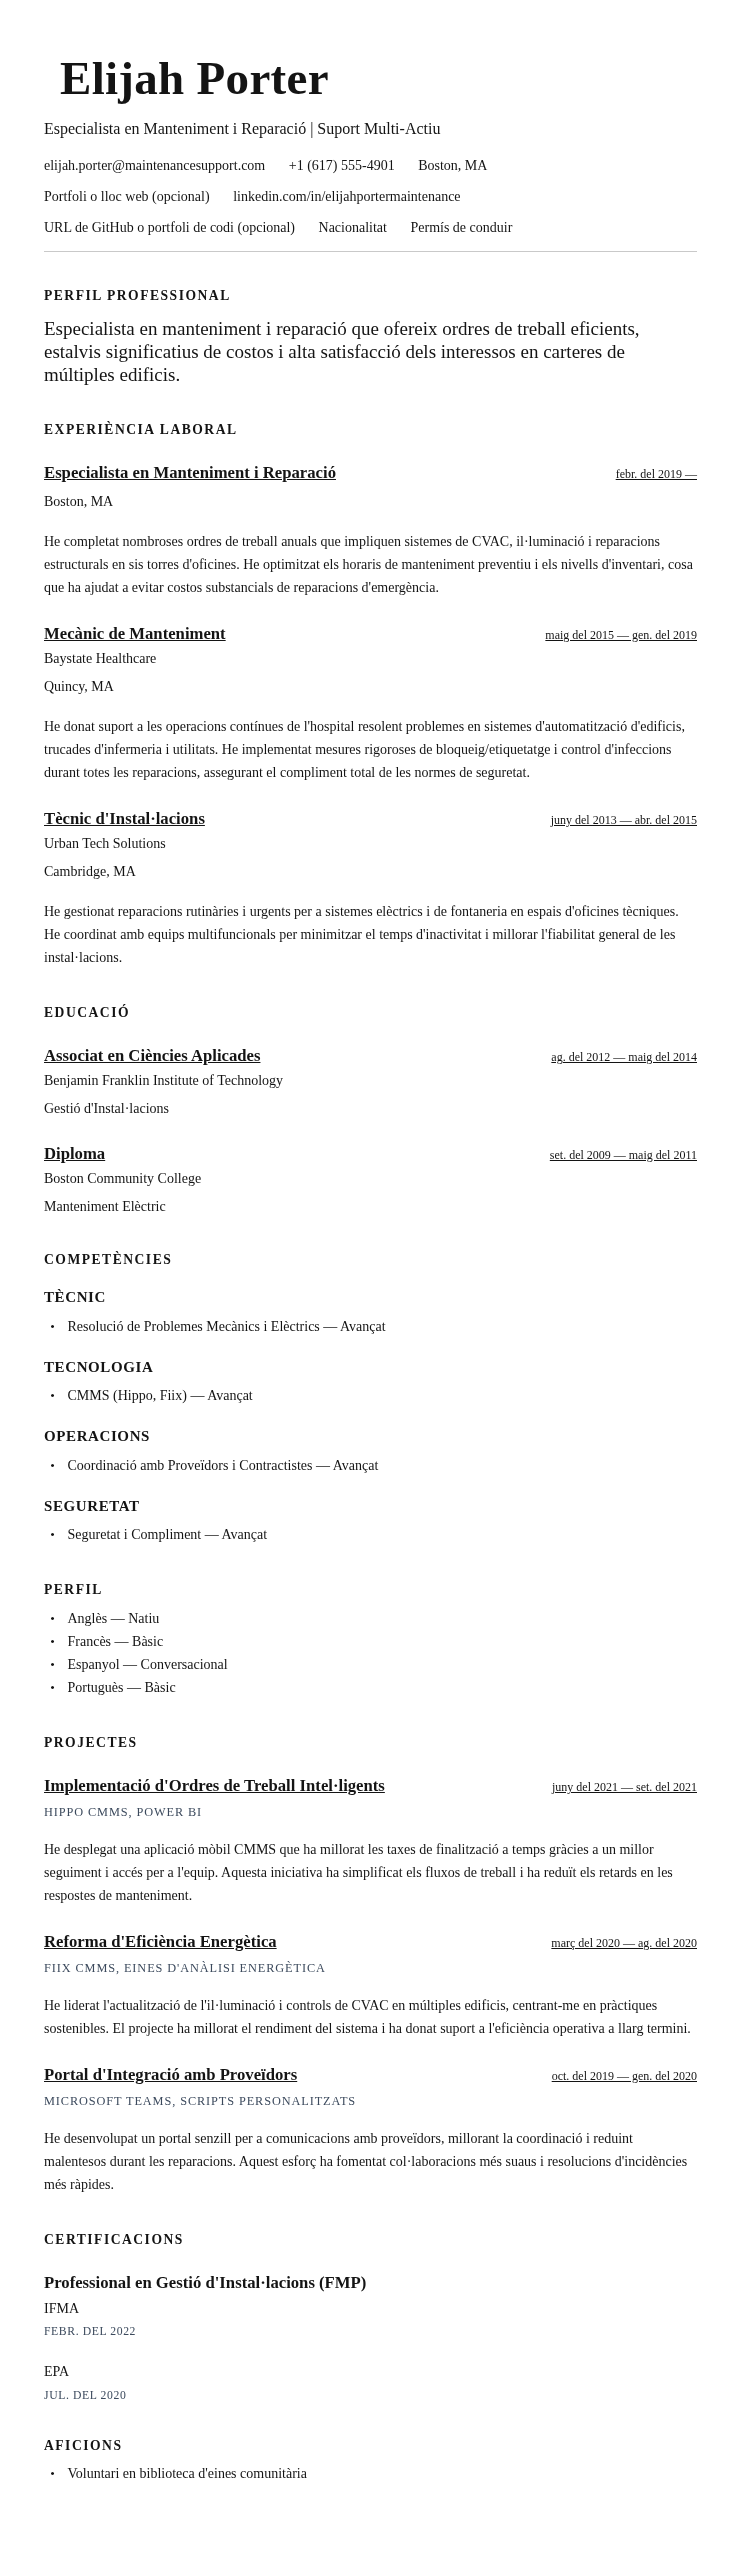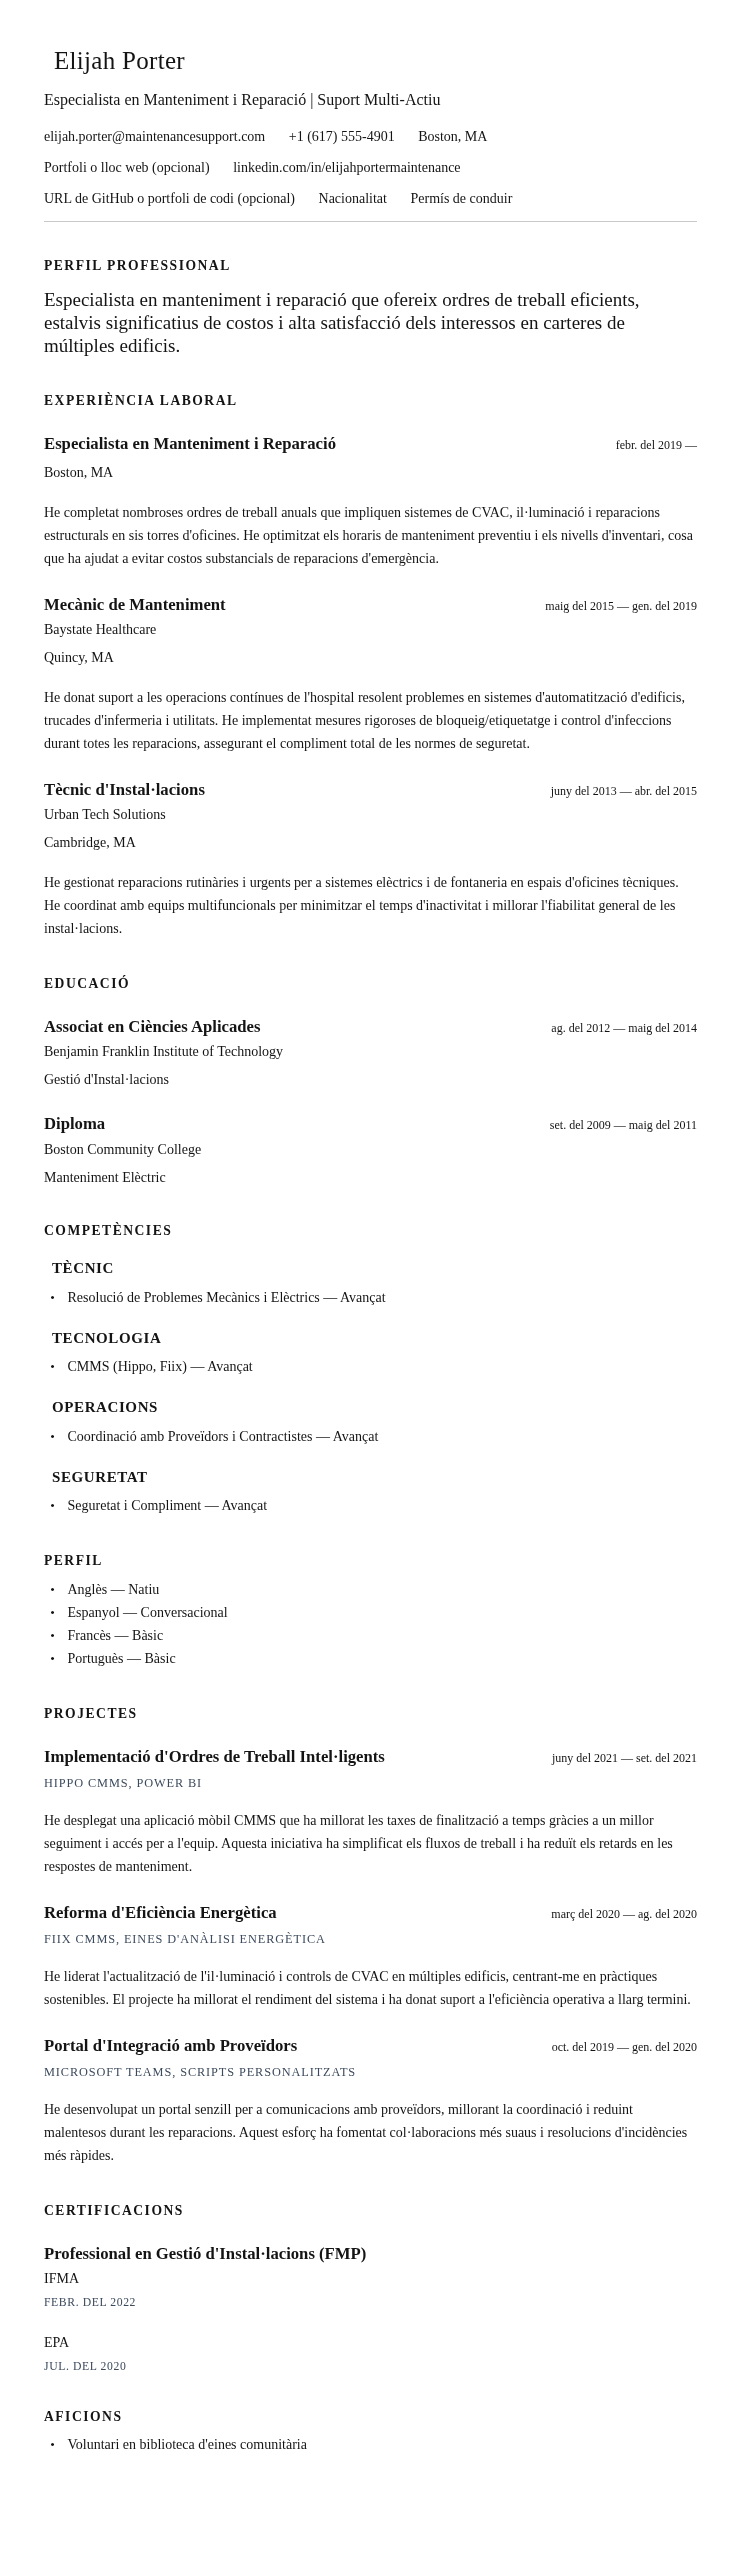--- a/index.html
+++ b/index.html
@@ -13,24 +13,24 @@
     box-sizing: border-box;
     margin: 0 auto;
     padding: 38px 44px 56px 44px;
     background: #ffffff;
     font-family: "Liberation Serif", "DejaVu Serif", serif;
     color: #141414;
   }
 
   
   .name {
-    font-size: 25px;
+    font-size: 47px;
     line-height: 1.05;
-    font-weight: 400;
-    margin: 10px;
+    font-weight: 700;
+    margin: 16px;
     letter-spacing: 0.3px;
   }
   .subtitle {
     margin-top: 16px;
     font-size: 16px;
     line-height: 1.3;
   }
   .contact {
     margin-top: 10px;
     font-size: 14px;
@@ -63,20 +63,21 @@
     max-width: 652px;
   }
 
   
   .entry { margin-top: 25px; }
   .entry-head {
     display: flex;
     justify-content: space-between;
     align-items: baseline;
     gap: 15px;
+    text-decoration: underline;
   }
   .entry-title {
     font-size: 16.7px;
     font-weight: 700;
     margin: 0;
   }
   .entry-date {
     font-size: 12px;
     white-space: nowrap;
     text-align: center;
@@ -109,21 +110,21 @@
     letter-spacing: 0.6px;
     color: #3c4a5d;
   }
 
   
   .skill-group { margin-top: 21px; }
   .skill-label {
     font-size: 15px;
     font-weight: 700;
     letter-spacing: 0.6px;
-    margin: 8px;
+    margin: 0;
   }
 
   
   ul.dotlist {
     list-style: none;
     margin: 8.6px 0 0 0;
     padding: 0;
   }
   ul.dotlist li {
     position: relative;
@@ -258,22 +259,22 @@
       <ul class="dotlist">
         <li>Seguretat i Compliment — Avançat</li>
       </ul>
     </div>
   </section>
 
   <section class="section">
     <h2 class="section-heading">PERFIL</h2>
     <ul class="dotlist">
       <li>Anglès — Natiu</li>
+      <li>Francès — Bàsic</li>
       <li>Espanyol — Conversacional</li>
-      <li>Francès — Bàsic</li>
       <li>Portuguès — Bàsic</li>
     </ul>
   </section>
 
   <section class="section">
     <h2 class="section-heading">PROJECTES</h2>
 
     <div class="entry">
       <div class="entry-head">
         <h3 class="entry-title">Implementació d'Ordres de Treball Intel·ligents</h3>

